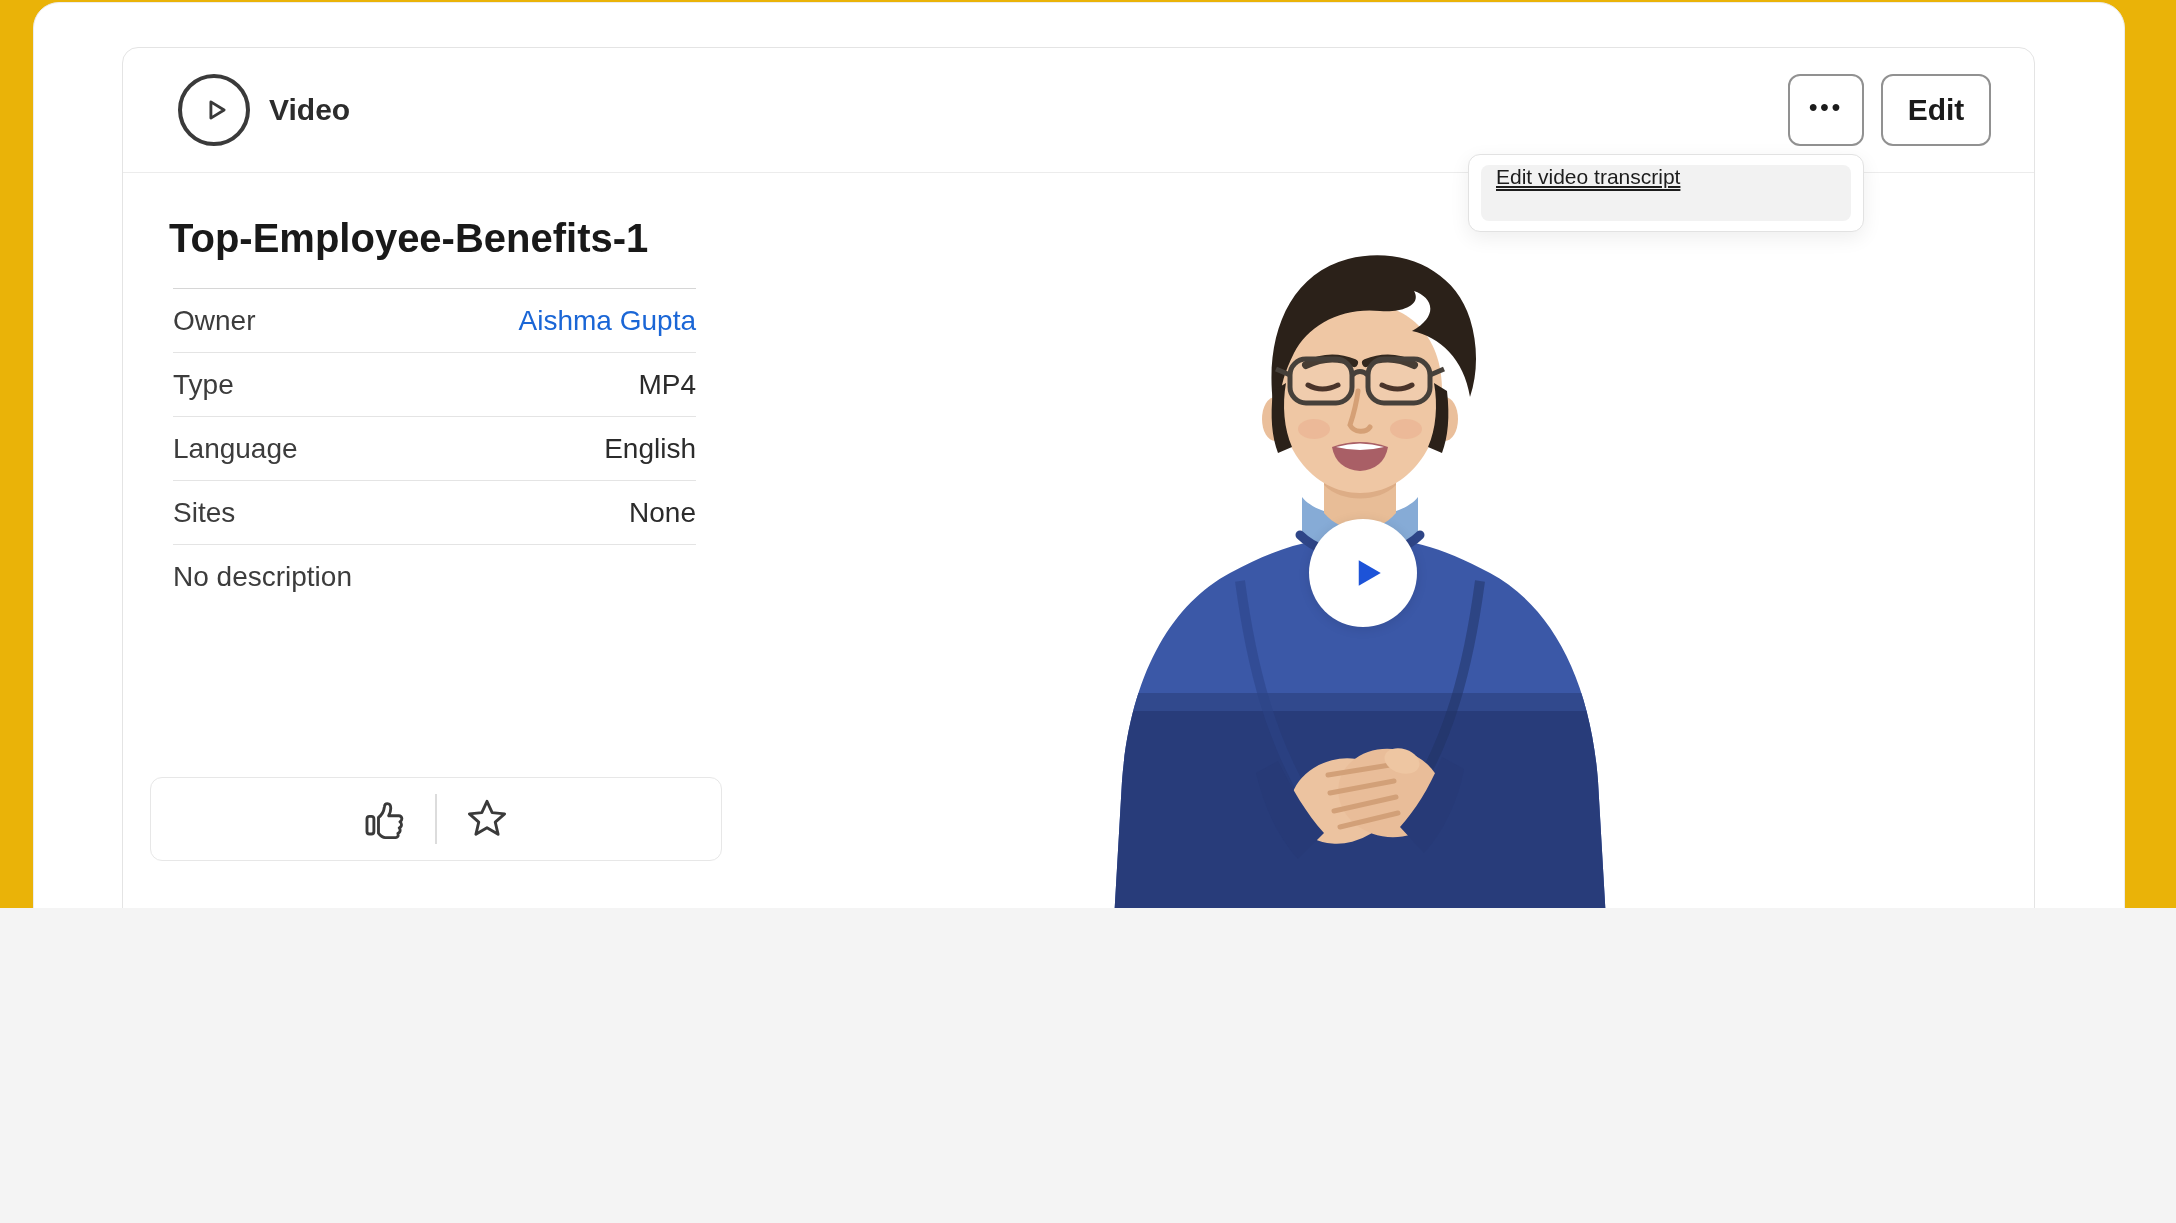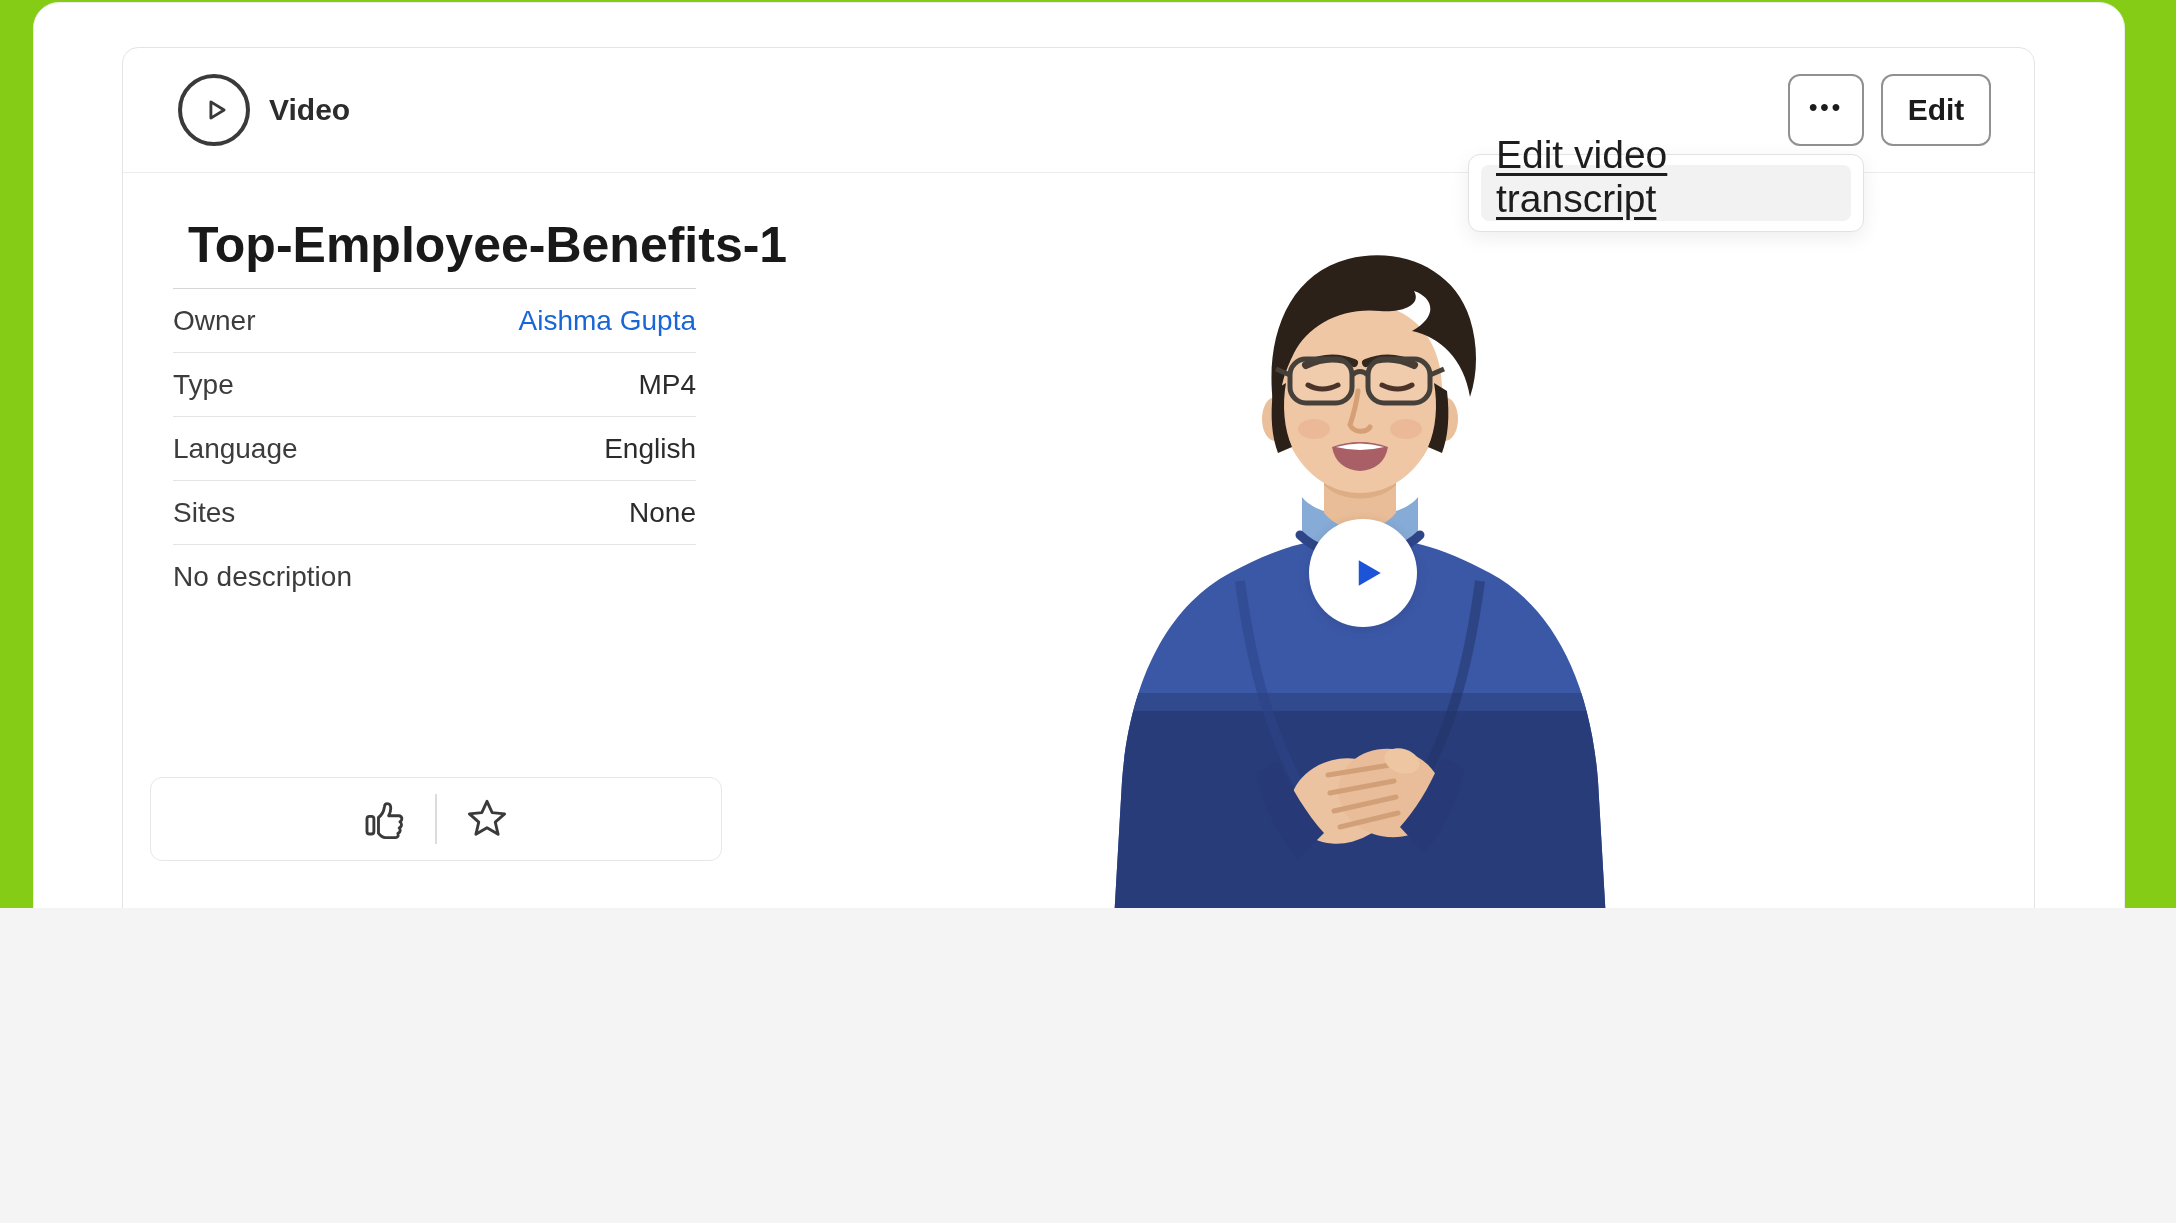--- a/index.html
+++ b/index.html
@@ -1,43 +1,43 @@
 <!DOCTYPE html>
 <html><head>
 <meta charset="utf-8">
 <style>
   html,body{margin:0;padding:0;background:#f4f4f4;font-family:"Liberation Sans",sans-serif;color:#2d2d2d;}
-  .stage{position:relative;width:2176px;height:908px;overflow:hidden;background:#84cc16;}
+  .stage{position:relative;width:2176px;height:908px;overflow:hidden;background:#eab308;}
   .panel{position:absolute;left:33px;top:2px;width:2090px;height:1215px;background:#ffffff;
          border:1px solid #ececec;border-radius:26px;}
   .card{position:absolute;left:122px;top:47px;width:1913px;height:1113px;background:#ffffff;
         border:1px solid #e4e4e4;border-radius:16px;box-sizing:border-box;}
   
   .card-header{position:absolute;left:0;top:0;right:0;height:125px;border-bottom:1px solid #ececec;
                display:flex;align-items:center;padding:0 43px 0 55px;box-sizing:border-box;}
   .play-badge{width:72px;height:72px;border:4px solid #3a3a3a;border-radius:50%;
               display:flex;align-items:center;justify-content:center;box-sizing:border-box;flex:none;}
   .play-badge svg{width:36px;height:36px;margin-left:4px;}
   .section-label{font-size:30px;font-weight:bold;color:#2c2c2c;margin-left:19px;}
   .header-actions{margin-left:auto;display:flex;gap:17px;}
   .hbtn{height:72px;background:#fff;border:2px solid #919191;border-radius:12px;
         display:flex;align-items:center;justify-content:center;cursor:pointer;box-sizing:border-box;}
   .more-btn{width:76px;font-size:24px;font-weight:bold;letter-spacing:3px;color:#1c1c1c;padding-bottom:8px;}
   .edit-btn{width:110px;font-size:30px;font-weight:bold;color:#1b1b1b;}
   
   .menu{position:absolute;left:1468px;top:154px;width:396px;background:#ffffff;border:1px solid #e2e2e2;
         border-radius:12px;box-shadow:0 6px 20px rgba(0,0,0,0.07);padding:10px 12px;box-sizing:border-box;z-index:30;}
-  .menu-item{height:56px;display:flex;align-items:flex-end;padding:0 15px;border-radius:8px;
-             font-size:39px;color:#1d1d1d;cursor:pointer;}
+  .menu-item{height:56px;display:flex;align-items:flex-start;padding:0 15px;border-radius:8px;
+             font-size:21px;color:#1d1d1d;cursor:pointer;text-decoration:underline;}
   .menu-item.highlight{background:#f2f2f2;}
   .menu-item.highlight span{text-decoration:underline;text-underline-offset:5px;}
   .menu-item .grow{flex:1;}
   .chev{width:28px;height:28px;flex:none;}
   
-  .doc-title{position:absolute;left:65px;top:168px;font-size:50px;font-weight:bold;color:#191919;}
+  .doc-title{position:absolute;left:46px;top:168px;font-size:40px;font-weight:bold;color:#191919;}
   .details{position:absolute;left:50px;top:240px;width:523px;border-top:1px solid #d6d6d6;}
   .drow{height:63px;display:flex;align-items:center;justify-content:space-between;
         border-bottom:1px solid #e4e4e4;font-size:28px;}
   .drow .lbl{color:#3c3c3c;}
   .drow .val{color:#2b2b2b;text-align:center;}
   .drow .val.link{color:#1a66d6;cursor:pointer;}
   .no-desc{height:64px;display:flex;align-items:center;font-size:28px;color:#3c3c3c;}
   
   .fb-bar{position:absolute;left:27px;top:729px;width:572px;height:84px;border:1px solid #e7e7e7;
           border-radius:12px;display:flex;align-items:center;justify-content:center;box-sizing:border-box;}

